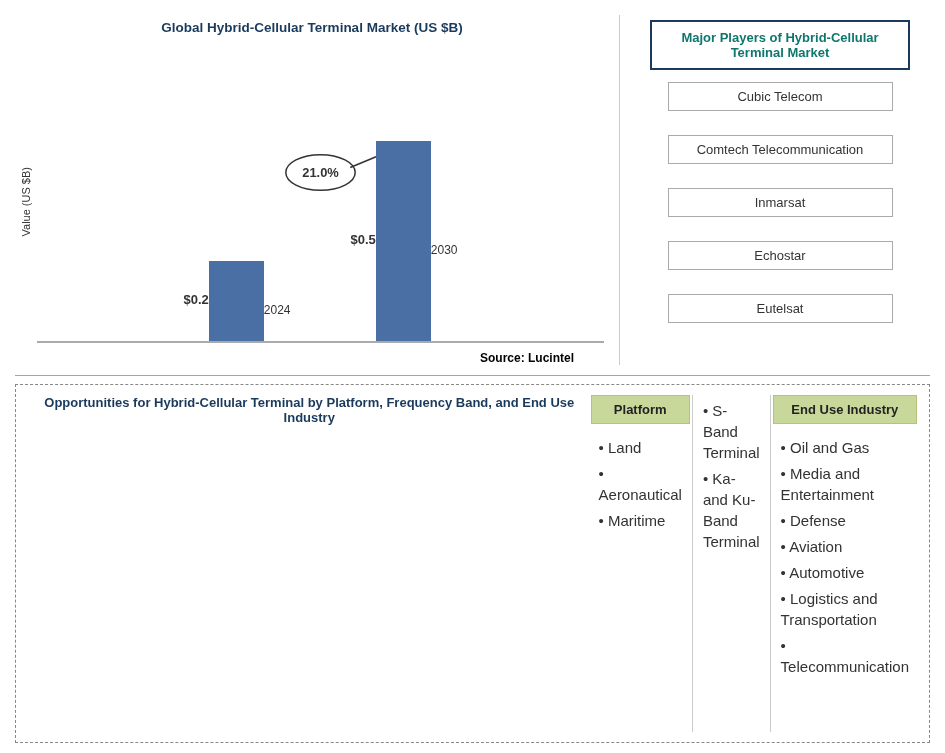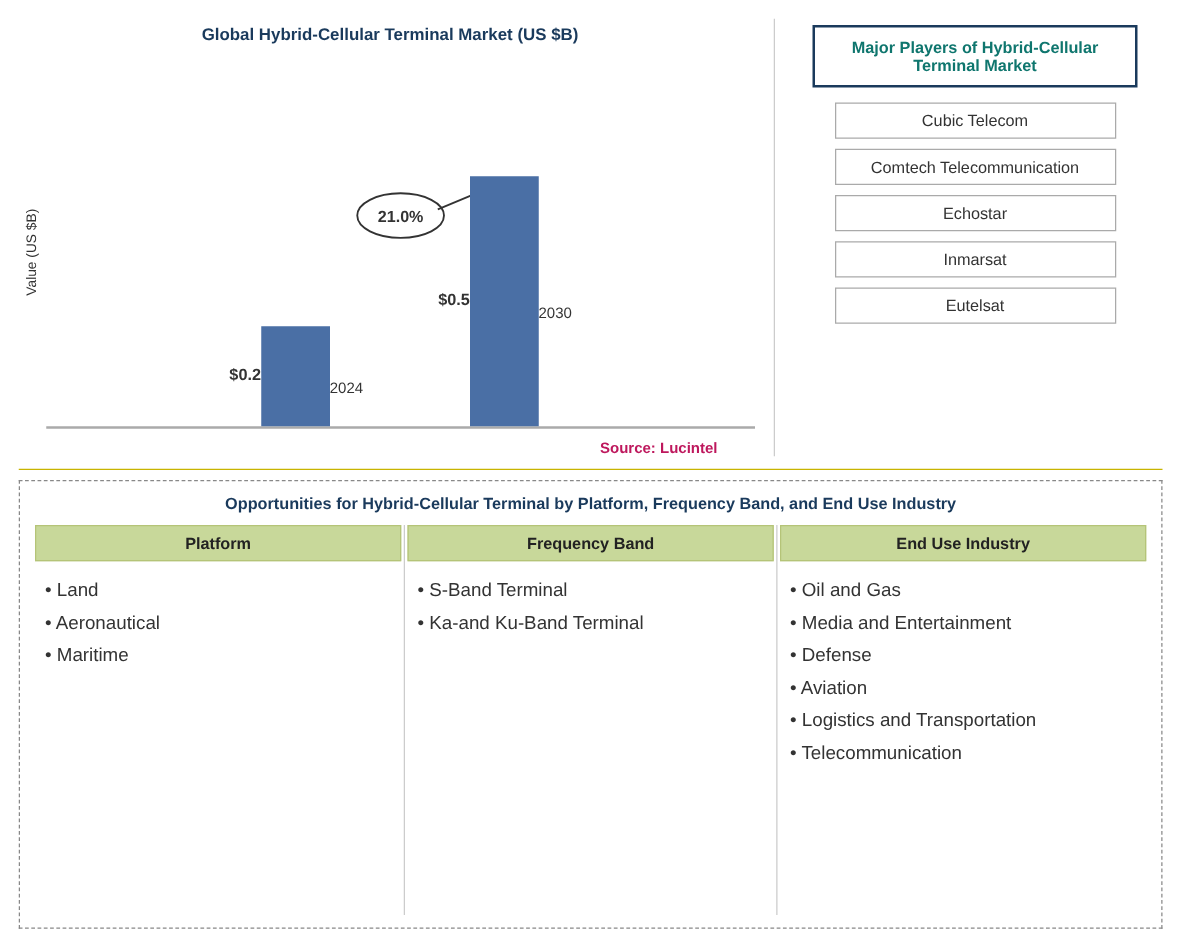--- a/index.html
+++ b/index.html
@@ -90,21 +90,21 @@
       width: 55px;
     }
     .bar-label {
       font-size: 12px;
       color: #333;
       margin-top: 18px;
     }
     .source-text {
       font-size: 12px;
       font-weight: bold;
-      color: #be185d;
+      color: #000000;
       text-align: right;
       padding-right: 30px;
       margin-top: 8px;
     }
     .divider-v {
       width: 1px;
       background: #ccc;
       margin: 5px 0;
     }
     .right-panel {
@@ -123,37 +123,37 @@
     }
     .major-players-title {
       font-size: 13px;
       font-weight: bold;
       color: #0f766e;
     }
     .player-box {
       border: 1px solid #aaa;
       padding: 6px 10px;
       text-align: center;
-      margin-bottom: 8px;
+      margin-bottom: 24px;
       width: 225px;
       font-size: 13px;
       color: #333;
     }
     .divider-h {
       width: 100%;
       height: 1px;
       background: #c8b400;
       margin: 5px 0 8px 0;
     }
     .bottom-section {
       flex: 1;
       border: 1.5px dashed #888;
       padding: 10px 12px;
       display: flex;
-      flex-direction: column;
+      flex-direction: row;
     }
     .bottom-title {
       font-size: 13px;
       font-weight: bold;
       color: #1a3a5c;
       text-align: center;
       margin-bottom: 10px;
     }
     .columns-row {
       display: flex;
@@ -246,22 +246,22 @@
     </div>
 
     <div class="divider-v"></div>
 
     <div class="right-panel">
       <div class="major-players-box">
         <div class="major-players-title">Major Players of Hybrid-Cellular Terminal Market</div>
       </div>
       <div class="player-box">Cubic Telecom</div>
       <div class="player-box">Comtech Telecommunication</div>
+      <div class="player-box">Inmarsat</div>
       <div class="player-box">Echostar</div>
-      <div class="player-box">Inmarsat</div>
       <div class="player-box">Eutelsat</div>
     </div>
   </div>
 
   <div class="divider-h"></div>
 
   <div class="bottom-section">
     <div class="bottom-title">Opportunities for Hybrid-Cellular Terminal by Platform, Frequency Band, and End Use Industry</div>
     <div class="columns-row">
 
@@ -270,35 +270,35 @@
         <div class="column-content">
           <div class="column-item">• Land</div>
           <div class="column-item">• Aeronautical</div>
           <div class="column-item">• Maritime</div>
         </div>
       </div>
 
       <div class="col-divider"></div>
 
       <div class="column">
-        <div class="column-header">Frequency Band</div>
         <div class="column-content">
           <div class="column-item">• S-Band Terminal</div>
           <div class="column-item">• Ka-and Ku-Band Terminal</div>
         </div>
       </div>
 
       <div class="col-divider"></div>
 
       <div class="column">
         <div class="column-header">End Use Industry</div>
         <div class="column-content">
           <div class="column-item">• Oil and Gas</div>
           <div class="column-item">• Media and Entertainment</div>
           <div class="column-item">• Defense</div>
           <div class="column-item">• Aviation</div>
+          <div class="column-item">• Automotive</div>
           <div class="column-item">• Logistics and Transportation</div>
           <div class="column-item">• Telecommunication</div>
         </div>
       </div>
     </div>
   </div>
 </div>
 
 </body></html>

